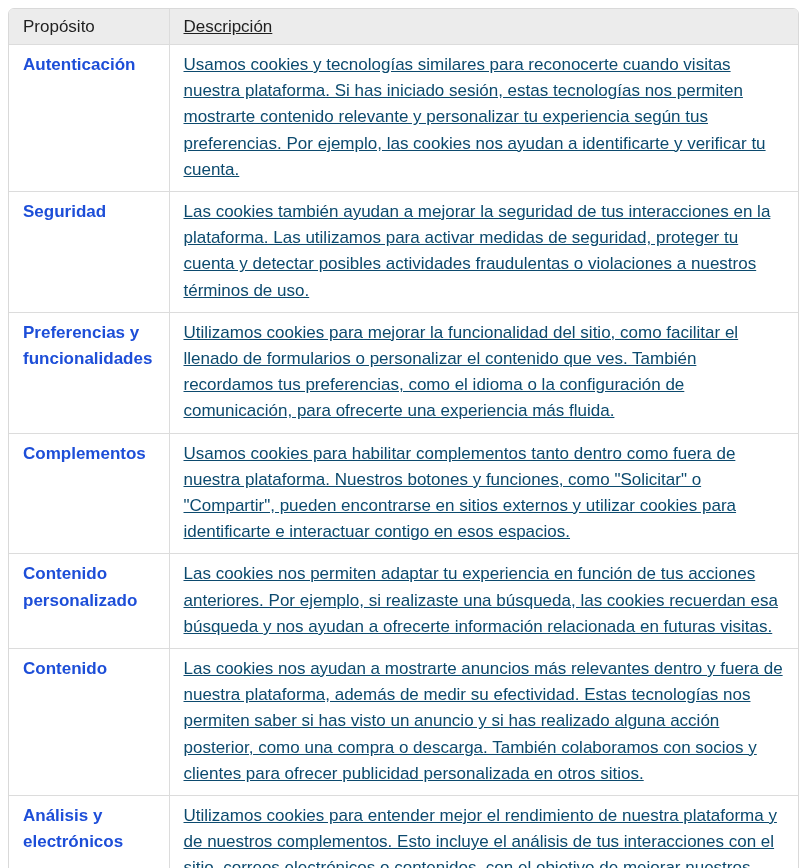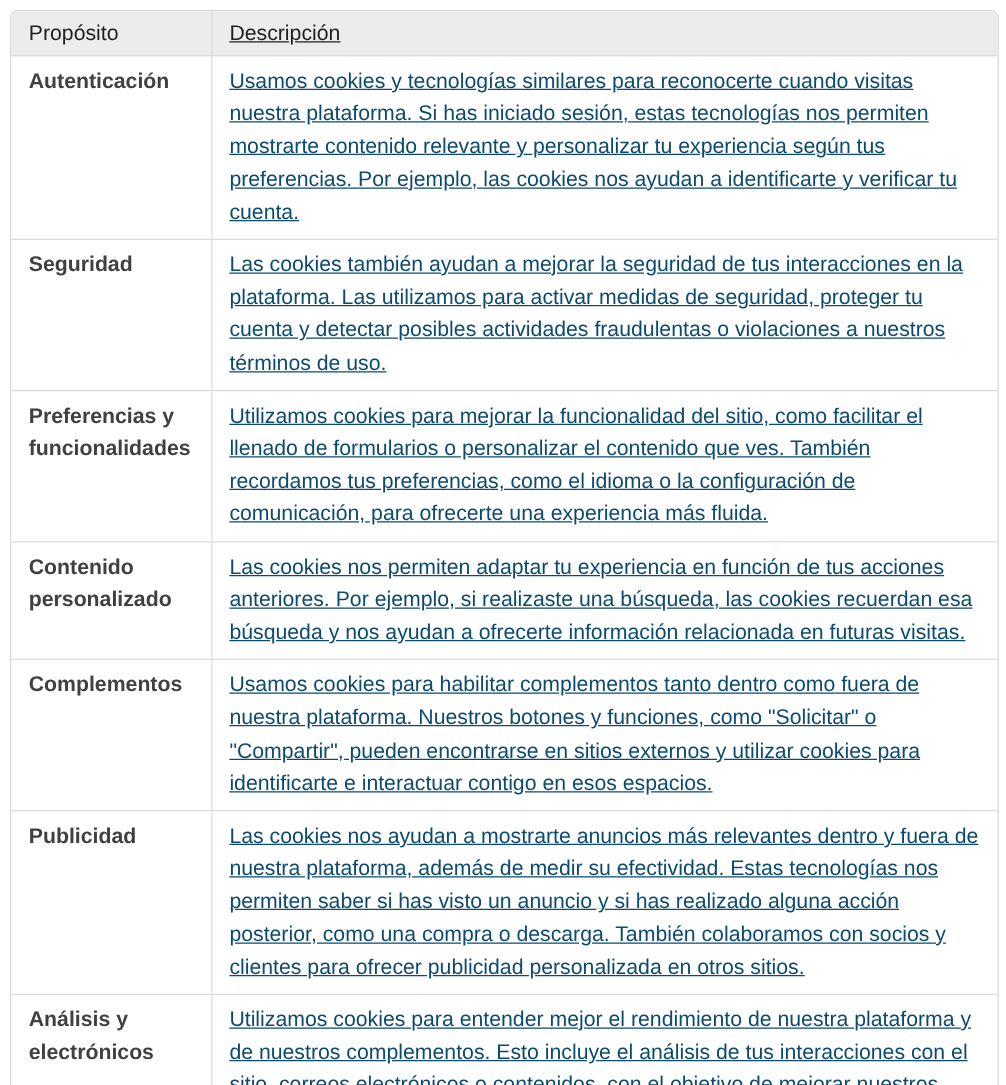--- a/index.html
+++ b/index.html
@@ -8,21 +8,21 @@
     position: absolute; left: 8px; top: 8px; width: 789px;
     border: 1px solid #d9d9d9; border-radius: 6px; overflow: hidden;
   }
   table { border-collapse: collapse; width: 100%; table-layout: fixed; font-size: 17px; }
   col.c1 { width: 160px; }
   th, td { border-right: 1px solid #dcdcdc; border-bottom: 1px solid #dcdcdc; vertical-align: top; text-align: left; }
   th:last-child, td:last-child { border-right: none; text-decoration: underline; }
   tr:last-child td { border-bottom: none; }
   th { background: #ececec; font-weight: normal; padding: 9px 14px 9px 14px; line-height: 17px; height: 17px; }
   td { padding: 7px 14px 8px 14px; line-height: 26.2px; }
-  td.purpose { font-weight: 600; color: #404040; }
+  td.purpose { font-weight: 600; color: #1d4ed8; }
   td.desc { color: #0c4a6e; }
 </style>
 </head>
 <body>
 
 <div class="table-wrap">
   <table>
     <colgroup>
         <col class="c1">
         <col>
@@ -40,29 +40,29 @@
       </tr>
       <tr>
         <td class="purpose">Seguridad</td>
         <td class="desc">Las cookies también ayudan a mejorar la seguridad de tus interacciones en la plataforma. Las utilizamos para activar medidas de seguridad, proteger tu cuenta y detectar posibles actividades fraudulentas o violaciones a nuestros términos de uso.</td>
       </tr>
       <tr>
         <td class="purpose">Preferencias y funcionalidades</td>
         <td class="desc">Utilizamos cookies para mejorar la funcionalidad del sitio, como facilitar el llenado de formularios o personalizar el contenido que ves. También recordamos tus preferencias, como el idioma o la configuración de comunicación, para ofrecerte una experiencia más fluida.</td>
       </tr>
       <tr>
+        <td class="purpose">Complementos</td>
+        <td class="desc">Usamos cookies para habilitar complementos tanto dentro como fuera de nuestra plataforma. Nuestros botones y funciones, como "Solicitar" o "Compartir", pueden encontrarse en sitios externos y utilizar cookies para identificarte e interactuar contigo en esos espacios.</td>
+      </tr>
+      <tr>
         <td class="purpose">Contenido personalizado</td>
         <td class="desc">Las cookies nos permiten adaptar tu experiencia en función de tus acciones anteriores. Por ejemplo, si realizaste una búsqueda, las cookies recuerdan esa búsqueda y nos ayudan a ofrecerte información relacionada en futuras visitas.</td>
       </tr>
       <tr>
-        <td class="purpose">Complementos</td>
-        <td class="desc">Usamos cookies para habilitar complementos tanto dentro como fuera de nuestra plataforma. Nuestros botones y funciones, como "Solicitar" o "Compartir", pueden encontrarse en sitios externos y utilizar cookies para identificarte e interactuar contigo en esos espacios.</td>
-      </tr>
-      <tr>
-        <td class="purpose">Publicidad</td>
+        <td class="purpose">Contenido</td>
         <td class="desc">Las cookies nos ayudan a mostrarte anuncios más relevantes dentro y fuera de nuestra plataforma, además de medir su efectividad. Estas tecnologías nos permiten saber si has visto un anuncio y si has realizado alguna acción posterior, como una compra o descarga. También colaboramos con socios y clientes para ofrecer publicidad personalizada en otros sitios.</td>
       </tr>
       <tr>
         <td class="purpose">Análisis y electrónicos</td>
         <td class="desc">Utilizamos cookies para entender mejor el rendimiento de nuestra plataforma y de nuestros complementos. Esto incluye el análisis de tus interacciones con el sitio, correos electrónicos o contenidos, con el objetivo de mejorar nuestros servicios. Además, compartimos estos análisis de manera agregada con nuestros clientes y socios para ayudarles a mejorar sus productos y estrategias.</td>
       </tr>
     </tbody>
   </table>
 </div>
 

